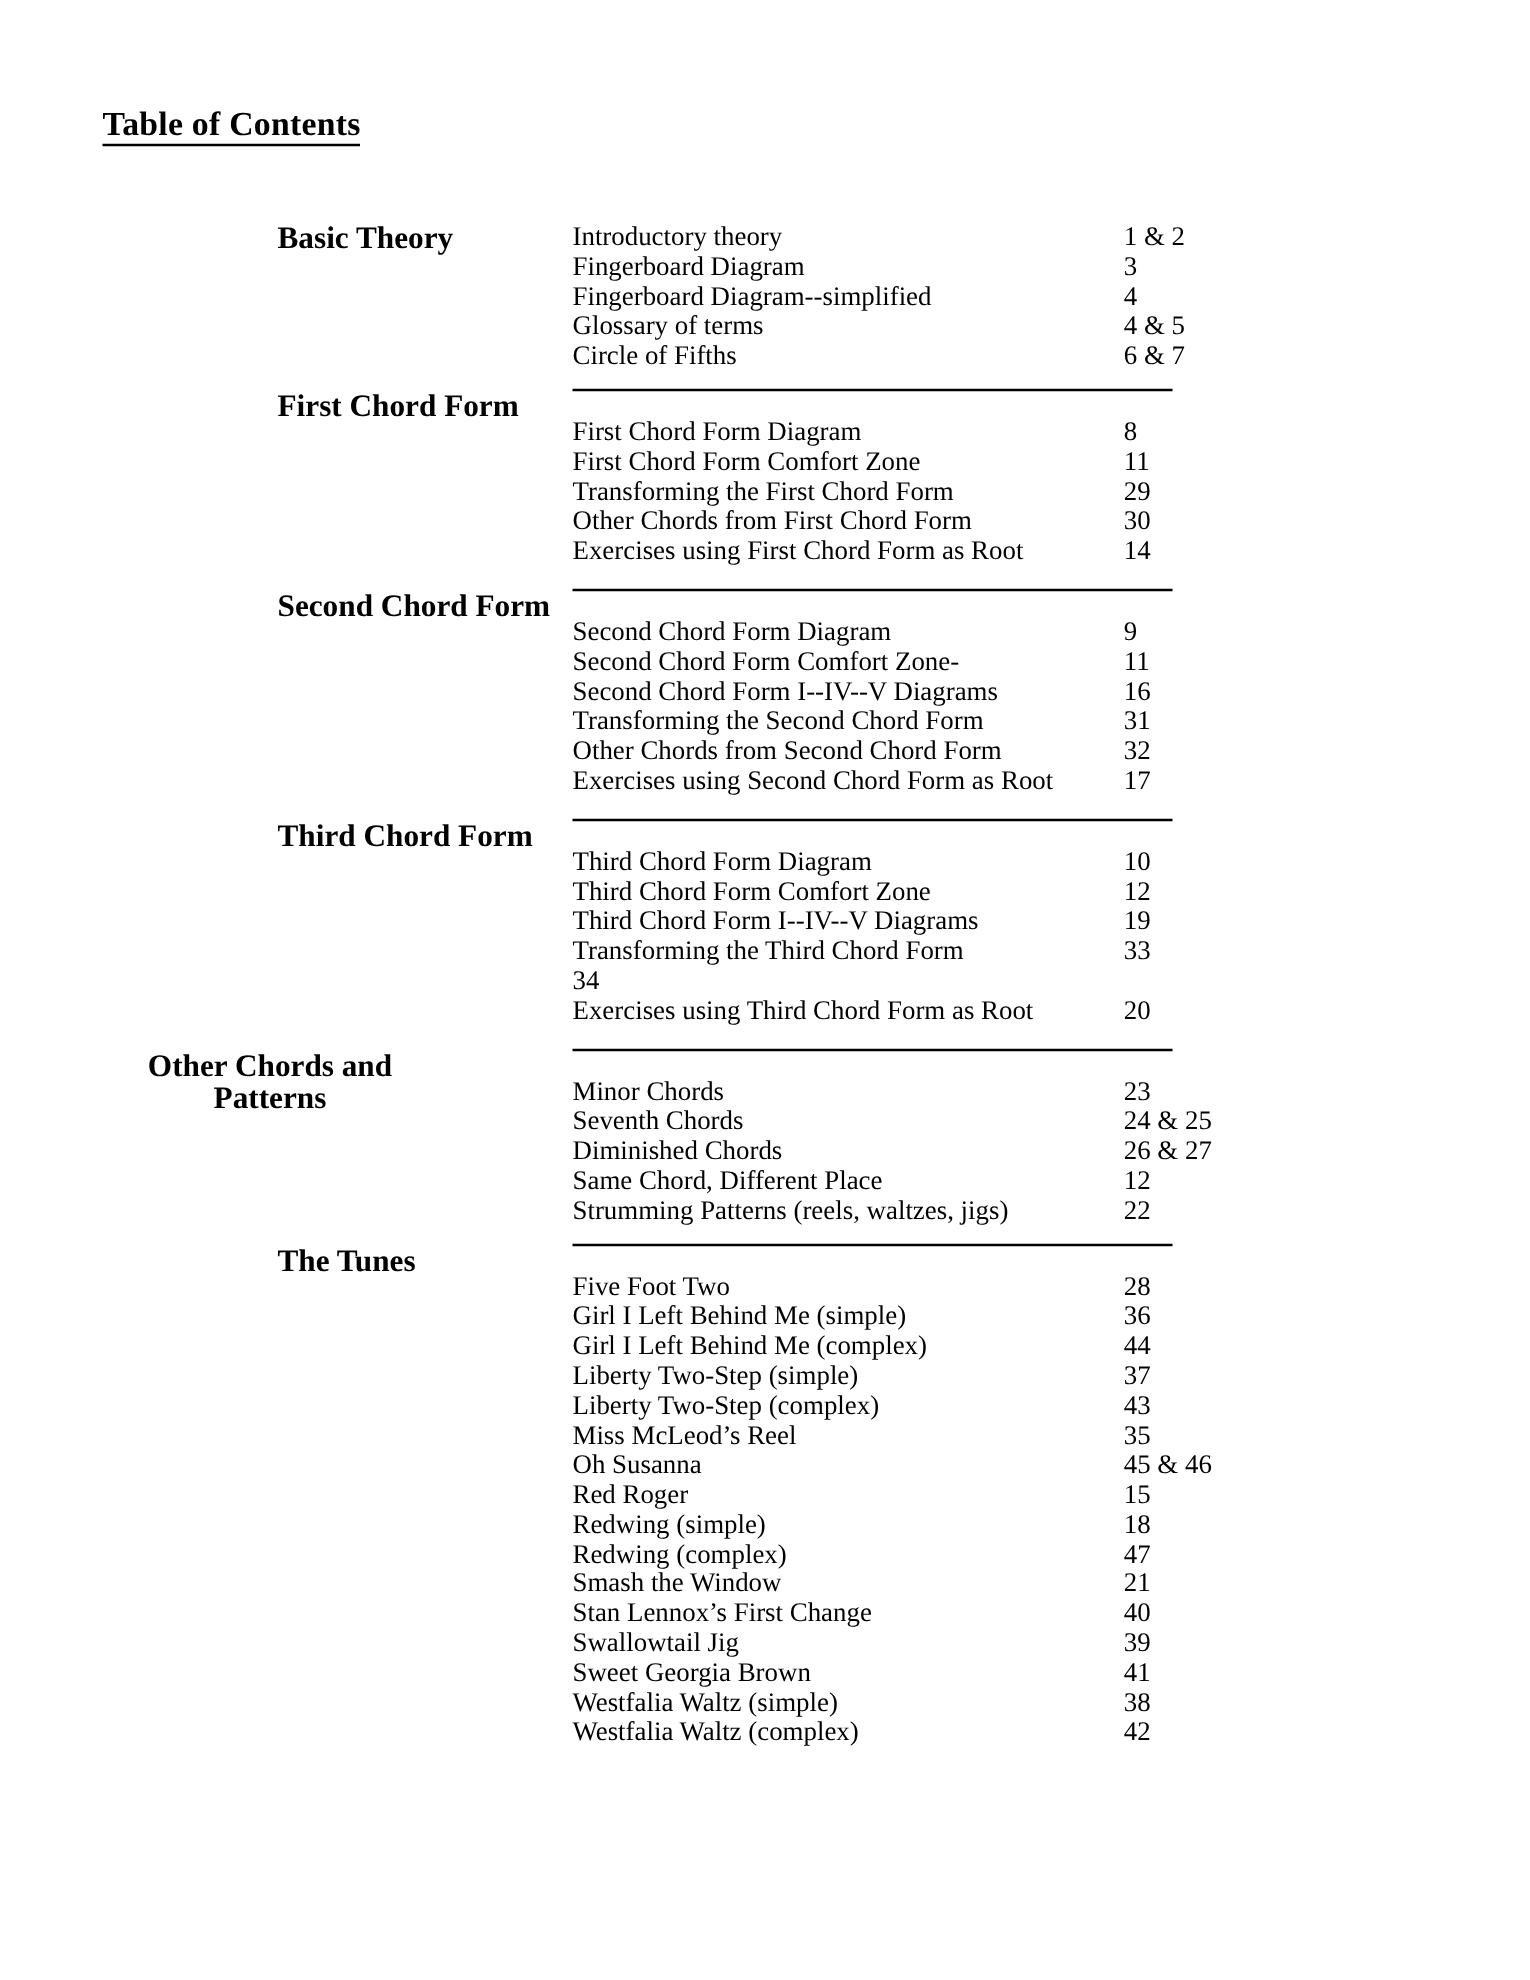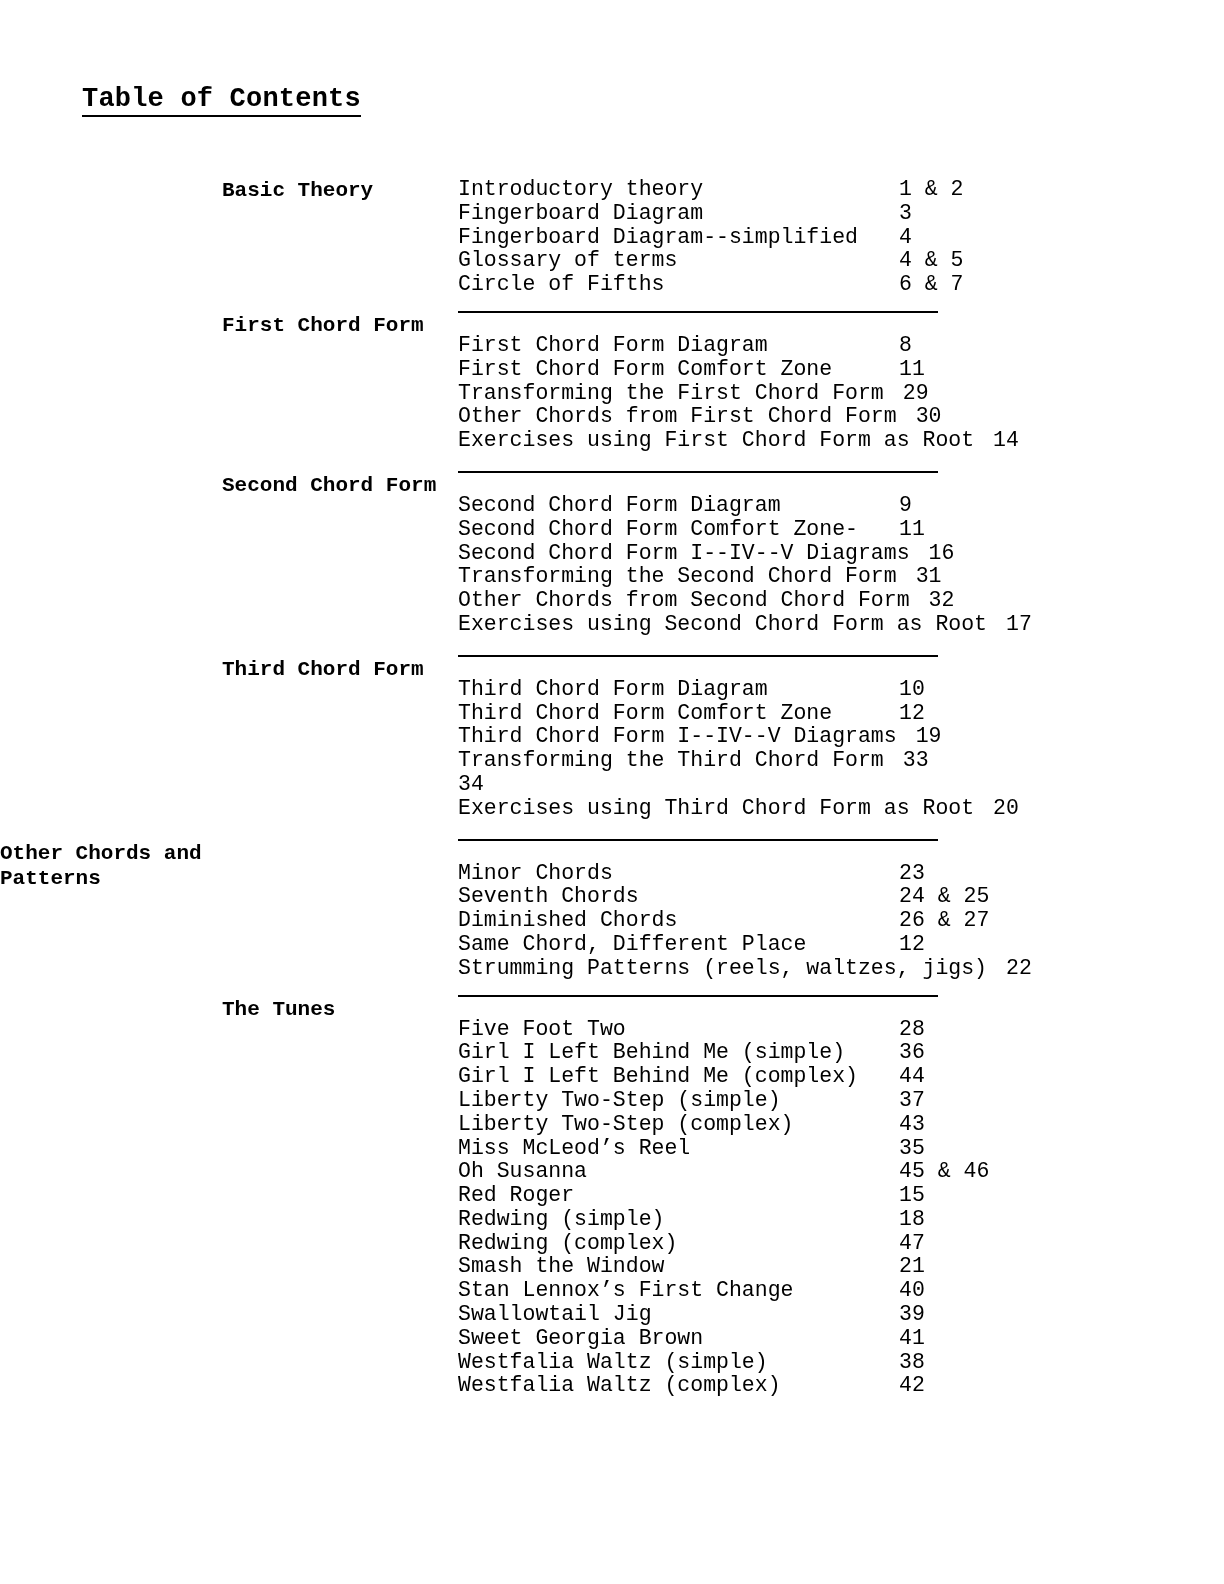--- a/index.html
+++ b/index.html
@@ -16,21 +16,20 @@
     color: #000000;
     position: relative;
     overflow: hidden;
   }
 
   .page {
     position: relative;
     width: 1124px;
     height: 1584px;
     box-sizing: border-box;
-    font-family: Liberation Mono, monospace;
   }
 
   
   .doc-title {
     position: absolute;
     left: 82px;
     top: 84px;
     font-size: 27px;
     font-weight: bold;
     letter-spacing: 0.2px;
@@ -54,27 +53,28 @@
     align-items: flex-start;
     position: relative;
   }
 
   
   .sec-head {
     width: 222px;          
     flex: 0 0 222px;
     padding-left: 222px;   
     box-sizing: content-box;
-    font-size: 21px;
+    font-size: 25px;
     font-weight: bold;
     line-height: 25px;
     padding-top: 2px;
     white-space: pre-line;
   }
   .sec-head.center {
+    text-align: center;
     padding-left: 0;
     width: 444px;
     flex: 0 0 444px;
     box-sizing: border-box;
     padding-right: 12px;
   }
 
   
   .sec-entries {
     flex: 0 0 480px;

